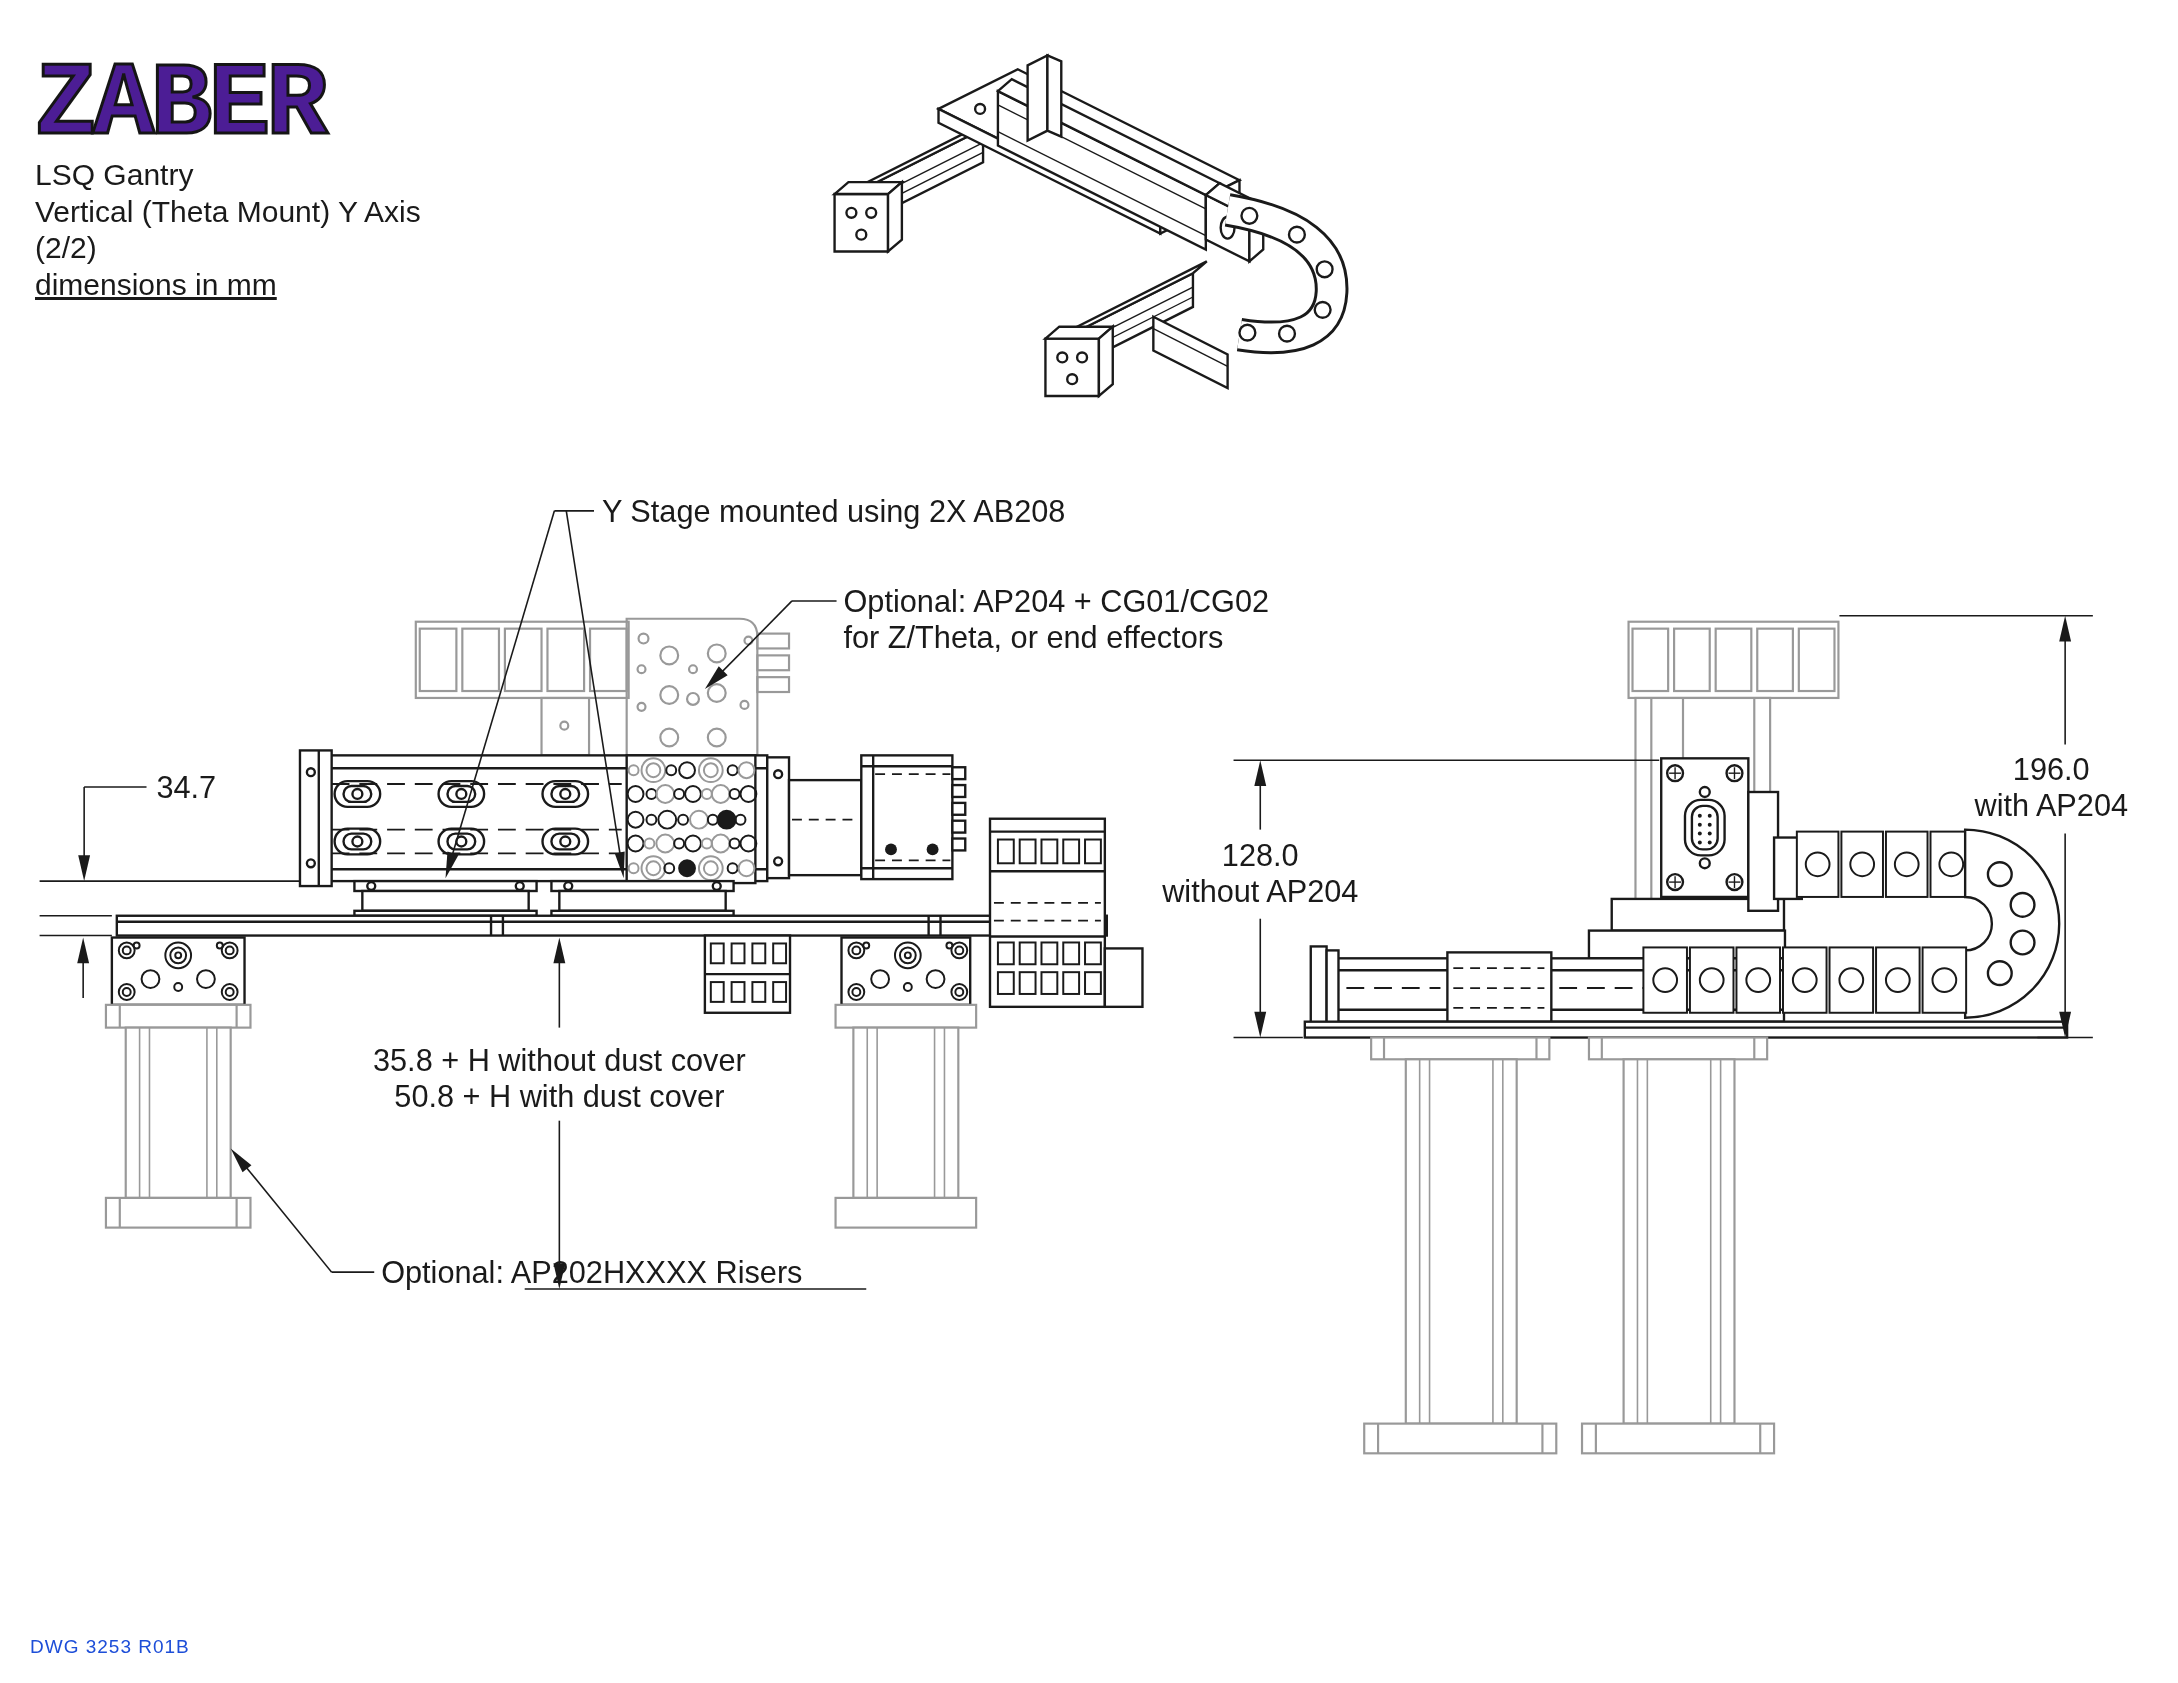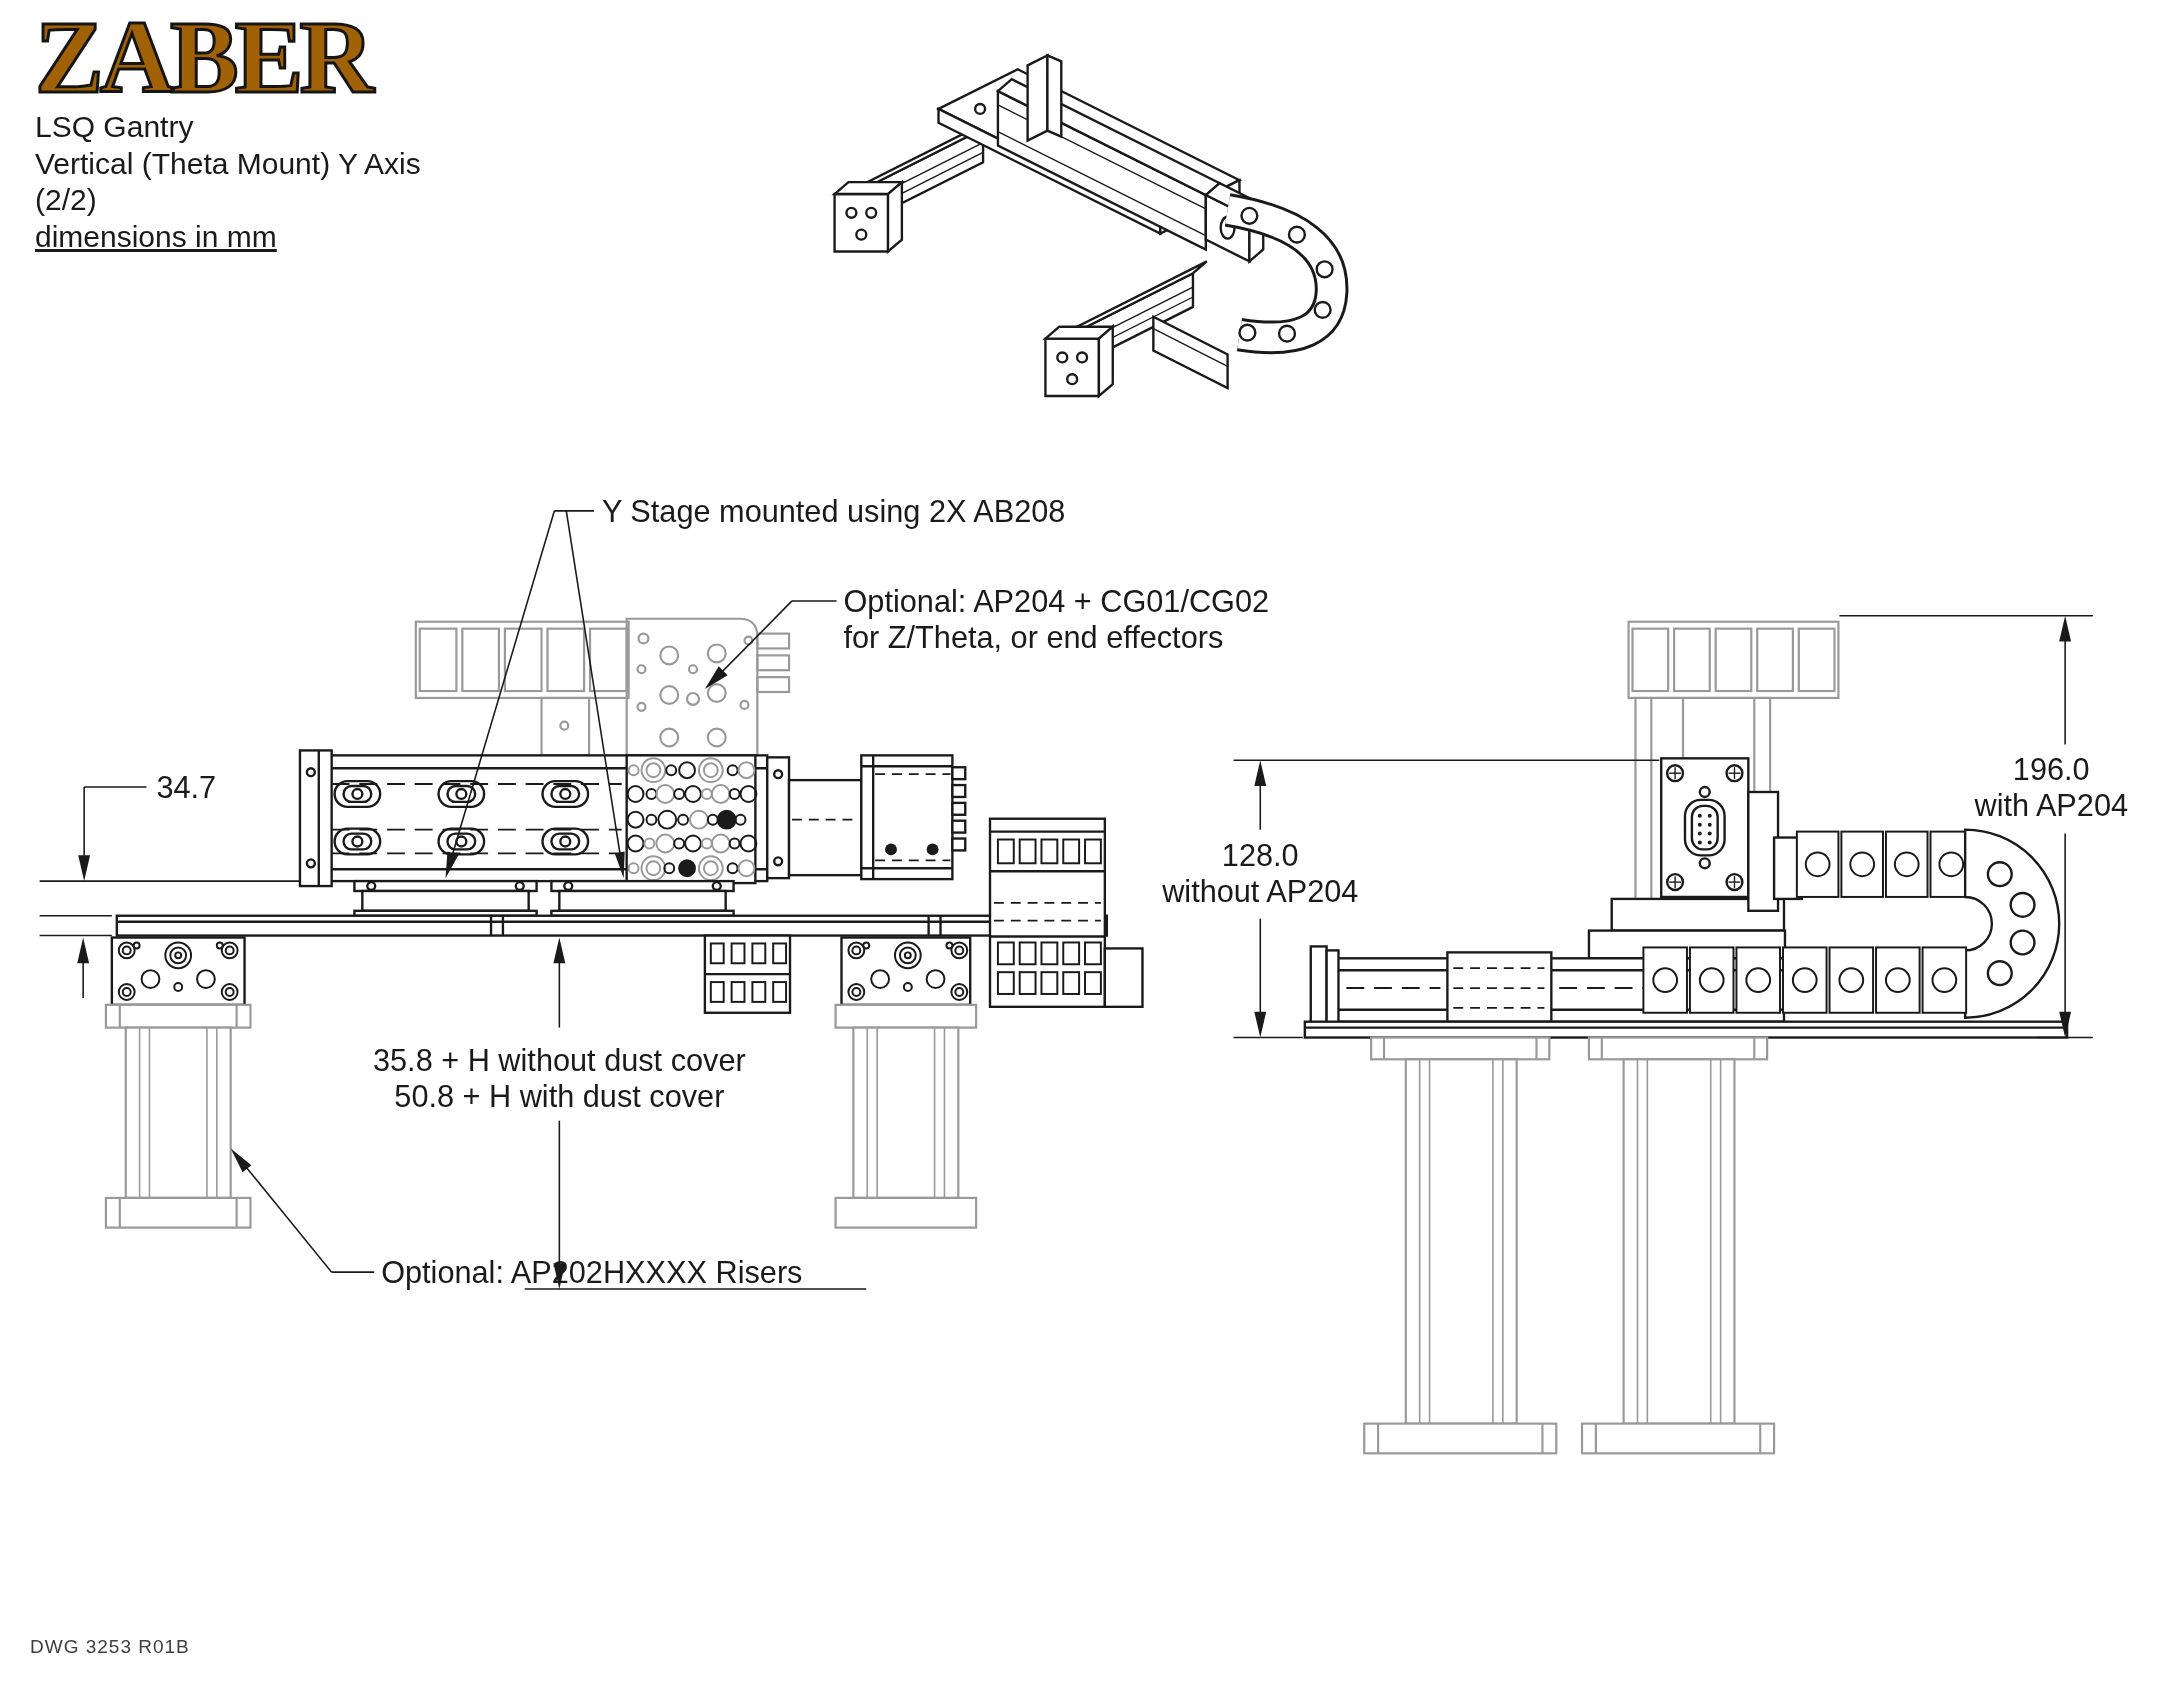--- a/index.html
+++ b/index.html
@@ -1,23 +1,23 @@
 <!DOCTYPE html>
 <html><head>
 <meta charset="utf-8">
 <style>
   html,body{margin:0;padding:0;background:#ffffff;}
   #page{position:relative;width:2178px;height:1683px;background:#ffffff;overflow:hidden;
         font-family:"Liberation Sans",sans-serif;color:#1a1a1a;}
   #header{position:absolute;left:35px;top:6px;}
   #logo{font-size:103px;font-weight:800;letter-spacing:-4px;line-height:1.0;
-        color:#a16207;-webkit-text-stroke:3px #151515;font-family:Liberation Serif, serif;}
+        color:#4c1d95;-webkit-text-stroke:3px #151515;font-family:Liberation Mono, monospace;margin-top:48px;}
   .hline{font-size:30px;font-weight:normal;line-height:1.22;}
   .hline.normal{font-weight:normal;text-decoration:underline;}
-  #dwg{position:absolute;left:30px;top:1636px;font-size:19px;color:#404040;letter-spacing:1px;text-align:right;}
+  #dwg{position:absolute;left:30px;top:1636px;font-size:19px;color:#1d4ed8;letter-spacing:1px;text-align:right;}
   svg{position:absolute;left:0;top:0;}
   svg text{font-family:"Liberation Sans",sans-serif;font-size:31px;fill:#1a1a1a;}
   .ln{stroke:#1a1a1a;stroke-width:2.4;fill:none;}
   .lnw{stroke:#1a1a1a;stroke-width:2.4;fill:#ffffff;}
   .thin{stroke:#1a1a1a;stroke-width:1.4;fill:none;}
   .dash{stroke:#1a1a1a;stroke-width:2;fill:none;stroke-dasharray:18 10;}
   .dash2{stroke:#1a1a1a;stroke-width:1.8;fill:none;stroke-dasharray:10 7;}
   .g{stroke:#999999;stroke-width:2.2;fill:none;}
   .gw{stroke:#999999;stroke-width:2.2;fill:#ffffff;}
   .dim{stroke:#1a1a1a;stroke-width:1.6;fill:none;}

